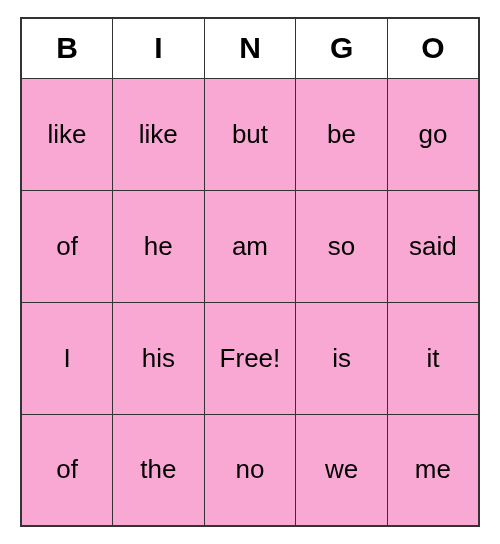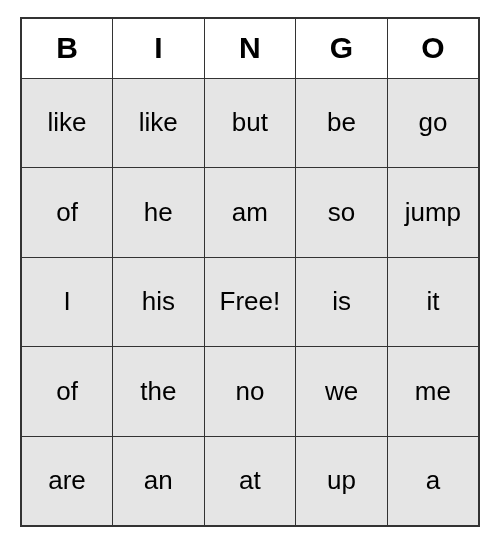--- a/index.html
+++ b/index.html
@@ -36,21 +36,21 @@
 
     .bingo-card thead th {
       font-size: 30px;
       font-weight: bold;
       height: 60px;
       background: #ffffff;
     }
 
     .bingo-card tbody td {
       font-size: 26px;
-      background: #e5e5e5;
+      background: #f9a8d4;
     }
   </style>
 </head>
 <body>
 
 <table class="bingo-card">
   <thead>
     <tr>
     <th>B</th>
         <th>I</th>
@@ -65,37 +65,30 @@
         <td>like</td>
         <td>but</td>
         <td>be</td>
         <td>go</td>
       </tr>
       <tr>
         <td>of</td>
         <td>he</td>
         <td>am</td>
         <td>so</td>
-        <td>jump</td>
+        <td>said</td>
       </tr>
       <tr>
         <td>I</td>
         <td>his</td>
         <td>Free!</td>
         <td>is</td>
         <td>it</td>
       </tr>
       <tr>
         <td>of</td>
         <td>the</td>
         <td>no</td>
         <td>we</td>
         <td>me</td>
       </tr>
-      <tr>
-        <td>are</td>
-        <td>an</td>
-        <td>at</td>
-        <td>up</td>
-        <td>a</td>
-      </tr>
     </tbody>
 </table>
 
 </body></html>

